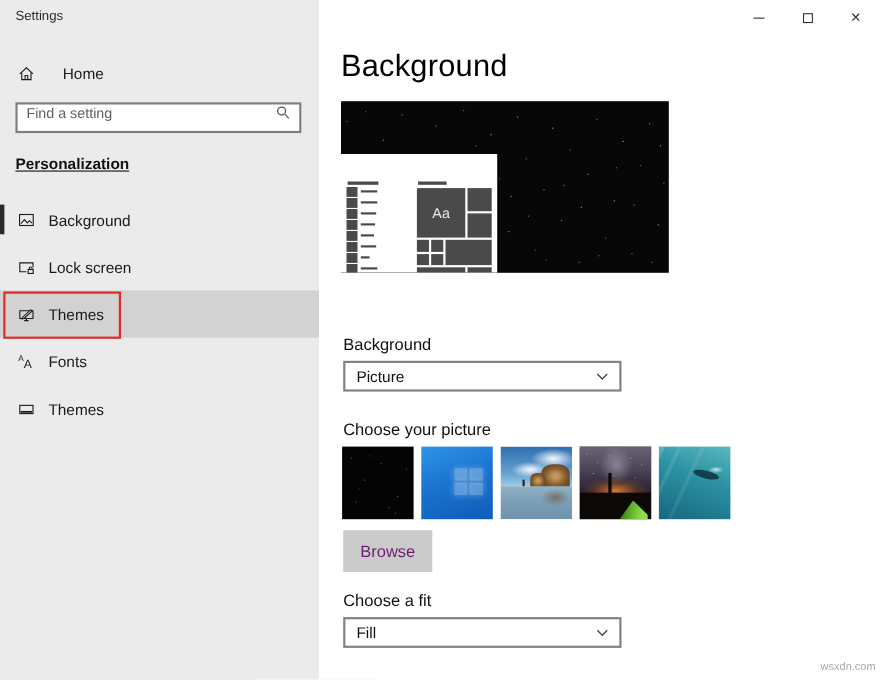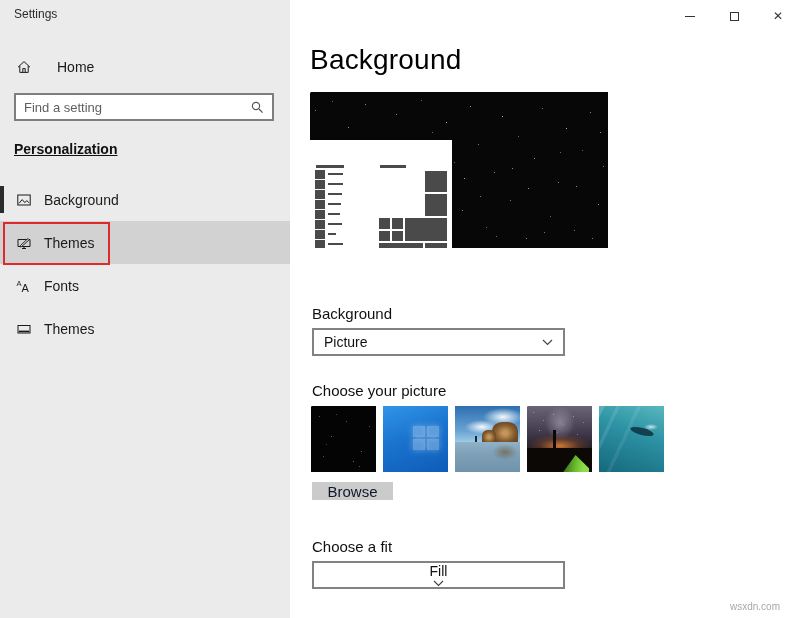--- a/index.html
+++ b/index.html
@@ -5,21 +5,21 @@
   * { margin:0; padding:0; box-sizing:border-box; }
   html,body { width:800px; height:618px; }
   body { font-family:"Liberation Sans","DejaVu Sans",sans-serif; background:#fff; position:relative; overflow:hidden; color:#1a1a1a; }
   .app { position:absolute; inset:0; }
 
   
   .sidebar { position:absolute; left:0; top:0; width:342px; height:618px; background:#ebebeb; }
   .win-title { position:absolute; left:14px; top:7px; font-size:12px; color:#2b2b2b; }
   .home-row { position:absolute; left:0; top:52px; width:290px; height:30px; display:flex; align-items:center; padding-left:16px; cursor:default; }
   .home-row .nav-label { margin-left:25px; font-size:14px; }
-  .search-box { position:absolute; left:14px; top:93px; width:260px; height:28px; background:#fff; border:2px solid #7e7e7e; display:flex; align-items:center; }
+  .search-box { position:absolute; left:14px; top:93px; width:260px; height:28px; background:#fff; border:2px solid #7e7e7e; display:flex; align-items:flex-start; }
   .search-box input { flex:1; border:none; outline:none; background:transparent; font-family:inherit; font-size:13px; color:#444; padding:0 4px 0 8px; }
   .search-box input::placeholder { color:#5f5f5f; opacity:1; }
   .search-box .mag { margin-right:8px; display:flex; }
   .section-title { position:absolute; left:14px; top:141px; font-size:14px; font-weight:bold; color:#111;text-decoration:underline; }
 
   .nav { position:absolute; left:0; top:178px; width:290px; }
   .nav-row { position:relative; width:290px; height:43px; display:flex; align-items:center; padding-left:16px; }
   .nav-row .nav-label { margin-left:12px; font-size:14px; color:#1a1a1a; }
   .nav-row.selected .accent-bar { position:absolute; left:0; top:8px; width:4px; height:27px; background:#2b2b2b; }
   .nav-row.highlighted { background:#d2d2d2; }
@@ -46,21 +46,21 @@
   .mm-sq { position:absolute; left:5px; width:10px; height:9px; background:#4a4a4a; }
   .mm-ln { position:absolute; left:18px; height:2px; background:#4a4a4a; }
   .tile-header { position:absolute; left:70px; top:25px; width:26px; height:3px; background:#4a4a4a; }
   .tile { position:absolute; background:#4a4a4a; }
   .tile-aa { left:69px; top:31px; width:44px; height:45px; display:flex; align-items:center; justify-content:center; color:#ececec; font-size:13px; }
 
   
   .field-label { position:absolute; left:22px; font-size:15px; color:#101010; }
   .dropdown { position:absolute; left:22px; width:253px; height:28px; background:#fff; border:2px solid #828282; display:flex; align-items:center; justify-content:space-between; padding:0 10px; font-size:14px; color:#111; }
   .dd-bg { top:328px; }
-  .dd-fit { top:561px;flex-direction:column; }
+  .dd-fit { top:561px; }
 
   .thumbs { position:absolute; left:21px; top:406px; display:flex; gap:7px; }
   .thumb { width:65px; height:66px; position:relative; overflow:hidden; }
 
   .t1 { background:#040404; }
   .t1 .tstars::before { content:""; position:absolute; width:1px; height:1px; background:#555;
     box-shadow:8px 10px #555,20px 30px #666,35px 15px #555,50px 45px #666,12px 50px #555,42px 55px #666,58px 20px #555,25px 8px #444,48px 60px #555,15px 38px #444; }
   .tstars { position:absolute; inset:0; }
 
   .t2 { background:linear-gradient(160deg,#2f95e8 0%,#1b74cf 45%,#0d5cb8 100%); }
@@ -87,26 +87,26 @@
   .t4 .tent { position:absolute; right:3px; bottom:0; width:28px; height:17px; background:linear-gradient(100deg,#3f7a1c 20%,#6cbf31 55%,#8fdc4a 80%); clip-path:polygon(8% 100%,52% 0,100% 78%,100% 100%); }
   .t4 .tstars4::before { content:""; position:absolute; width:1px; height:1px; background:#9a95a5;
     box-shadow:6px 6px #9a95a5,16px 14px #8d8898,26px 8px #a49fb0,36px 18px #8d8898,46px 10px #9a95a5,56px 16px #8d8898,30px 26px #847f90,12px 24px #9a95a5,50px 28px #847f90; }
   .tstars4 { position:absolute; inset:0; }
 
   .t5 { background:linear-gradient(200deg,#5ab7bf 0%,#2d93a4 40%,#16687e 100%); }
   .t5 .rays { position:absolute; inset:0; background:linear-gradient(115deg,rgba(255,255,255,0.16) 0 6%,rgba(255,255,255,0) 6% 18%,rgba(255,255,255,0.10) 18% 22%,rgba(255,255,255,0) 22% 40%,rgba(255,255,255,0.08) 40% 44%,rgba(255,255,255,0) 44%); }
   .t5 .swimmer { position:absolute; right:10px; top:22px; width:24px; height:7px; background:#12404e; border-radius:50%; transform:rotate(14deg); }
   .t5 .foam { position:absolute; right:6px; top:18px; width:14px; height:6px; background:radial-gradient(closest-side,rgba(255,255,255,0.75),rgba(255,255,255,0)); }
 
-  .browse-btn { position:absolute; left:22px; top:482px; width:81px; height:18px; background:#cbcbcb; border:none; font-family:inherit; font-size:15px; color:#0f172a; display:flex; align-items:center; justify-content:center; }
+  .browse-btn { position:absolute; left:22px; top:482px; width:81px; height:38px; background:#cbcbcb; border:none; font-family:inherit; font-size:15px; color:#701a75; display:flex; align-items:center; justify-content:center; }
   .lbl-bg { top:305px; }
   .lbl-pic { top:382px; }
   .lbl-fit { top:538px; }
 
-  .watermark { position:absolute; right:20px; top:601px; font-size:10px; color:#a8a8a8; }
+  .watermark { position:absolute; right:4px; top:601px; font-size:10px; color:#a8a8a8; }
 
   .chev { display:block; }
 </style>
 </head>
 <body>
 
 <div class="app">
 
   <aside class="sidebar">
     <div class="win-title">Settings</div>
@@ -137,20 +137,28 @@
       <div class="nav-row selected">
         <span class="accent-bar"></span>
         <svg class="icon16" viewBox="0 0 16 16" fill="none" stroke="#1a1a1a" stroke-width="1">
           <rect x="1.8" y="3" width="12.4" height="10"></rect>
             <path d="M3 11.4 L6.2 7.6 L8.8 10.6 L10.8 8.6 L13 10.8"></path>
         </svg>
         <span class="nav-label">Background</span>
       </div>
 
 
+      <div class="nav-row">
+        <svg class="icon16" viewBox="0 0 16 16" fill="none" stroke="#1a1a1a" stroke-width="1">
+          <path d="M14 8 V4 H2 V12 H8"></path>
+          <rect x="9.6" y="10" width="4.6" height="3.6"></rect>
+            <path d="M10.6 10 V9 a1.3 1.3 0 0 1 2.6 0 V10"></path>
+        </svg>
+        <span class="nav-label">Lock screen</span>
+      </div>
 
       <div class="nav-row highlighted">
         <span class="annotation-box"></span>
         <svg class="icon16" viewBox="0 0 16 16" fill="none" stroke="#1a1a1a" stroke-width="1">
           <path d="M2 4.5 H14 V11.5 H2 Z"></path>
             <path d="M6 13.5 H10"></path>
             <path d="M8 11.5 V13.5"></path>
           <path d="M4.5 10.5 L12 3.5 L13.2 4.7 L5.8 11.5 L4 11.8 Z" fill="#ebebeb"></path>
         </svg>
         <span class="nav-label">Themes</span>
@@ -206,20 +214,23 @@
           <div class="mm-ln" style="top:63px;width:13px"></div>
         <div class="mm-sq" style="top:70px"></div>
           <div class="mm-ln" style="top:73px;width:12px"></div>
         <div class="mm-sq" style="top:80px"></div>
           <div class="mm-ln" style="top:83px;width:14px"></div>
         <div class="mm-sq" style="top:90px"></div>
           <div class="mm-ln" style="top:93px;width:8px"></div>
         <div class="mm-sq" style="top:100px"></div>
           <div class="mm-ln" style="top:103px;width:15px"></div>
         <div class="tile-header"></div>
+        <div class="tile tile-aa">
+            <span>Aa</span>
+          </div>
         <div class="tile" style="left:115px;top:31px;width:22px;height:21px"></div>
         <div class="tile" style="left:115px;top:54px;width:22px;height:22px"></div>
         <div class="tile" style="left:69px;top:78px;width:11px;height:11px"></div>
         <div class="tile" style="left:82px;top:78px;width:11px;height:11px"></div>
         <div class="tile" style="left:69px;top:91px;width:11px;height:10px"></div>
         <div class="tile" style="left:82px;top:91px;width:11px;height:10px"></div>
         <div class="tile" style="left:95px;top:78px;width:42px;height:23px"></div>
         <div class="tile" style="left:69px;top:103px;width:44px;height:5px"></div>
         <div class="tile" style="left:115px;top:103px;width:22px;height:5px"></div>
       </div>

